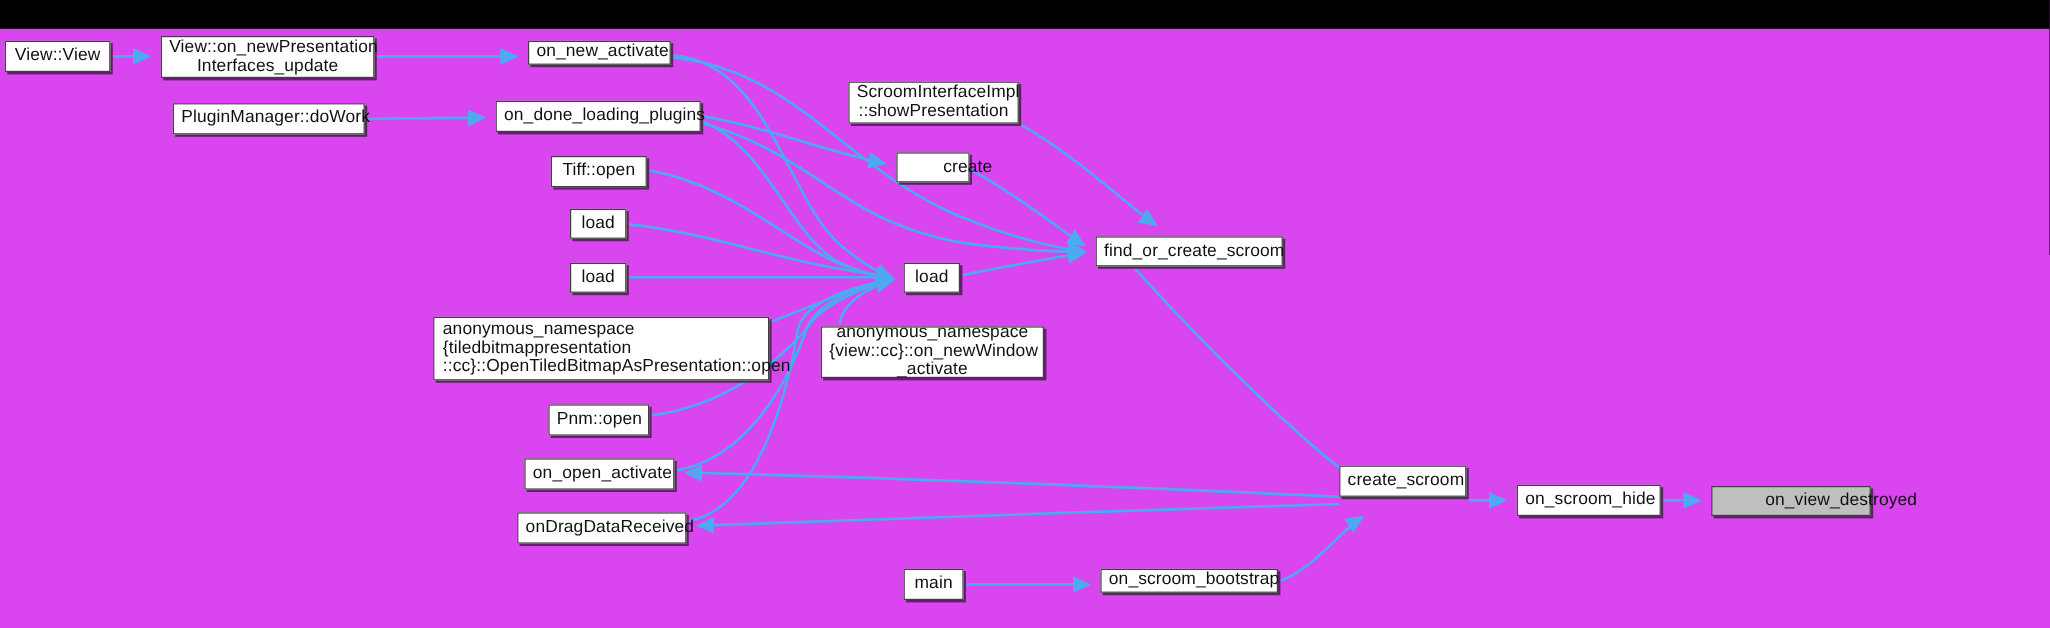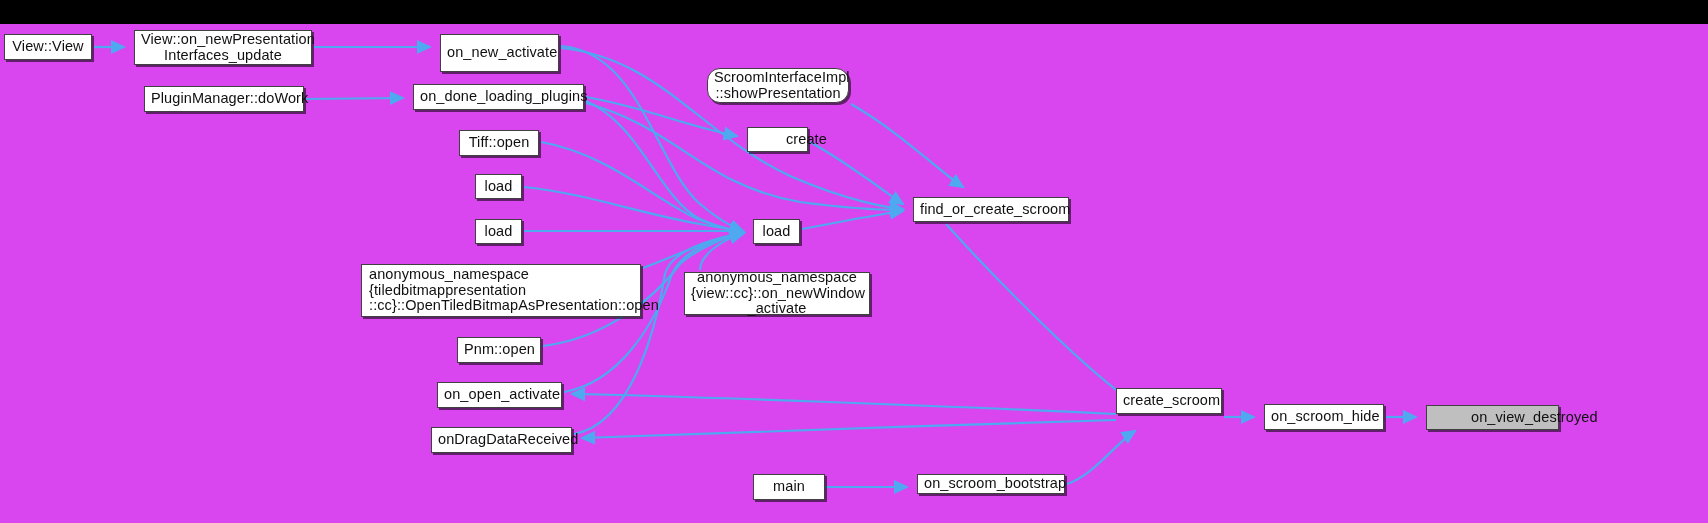--- a/index.html
+++ b/index.html
@@ -94,39 +94,39 @@
         <path d="M 1224,393 L 1254,393" fill="none" stroke="#4ea9f0" stroke-width="2.2" marker-end="url(#arrowhead)"></path>
         <path d="M 1386,393 L 1416,393" fill="none" stroke="#4ea9f0" stroke-width="2.2" marker-end="url(#arrowhead)"></path>
         <path d="M 805,463 L 907,463" fill="none" stroke="#4ea9f0" stroke-width="2.2" marker-end="url(#arrowhead)"></path>
         <path d="M 1067,460 C 1095,450 1115,420 1135,407" fill="none" stroke="#4ea9f0" stroke-width="2.2" marker-end="url(#arrowhead)"></path>
       </g>
   </svg>
   <div id="nodes">
       <div class="node" style="left: 4px; top: 10px; width: 88px; height: 26px;"><span class="node-label">View::View</span></div>
       <div class="node" style="left: 134px; top: 6px; width: 178px; height: 35px;"><span class="node-label">View::on_newPresentation
 Interfaces_update</span></div>
-      <div class="node" style="left: 440px; top: 10px; width: 119px; height: 38px;"><span class="node-label">on_new_activate</span></div>
+      <div class="node" style="left: 440px; top: 10px; width: 119px; height: 20px;"><span class="node-label">on_new_activate</span></div>
       <div class="node" style="left: 144px; top: 62px; width: 160px; height: 26px;"><span class="node-label">PluginManager::doWork</span></div>
       <div class="node" style="left: 413px; top: 60px; width: 171px; height: 26px;"><span class="node-label">on_done_loading_plugins</span></div>
-      <div class="node" style="left: 707px; top: 44px; width: 142px; height: 35px; border-radius: 13px;"><span class="node-label">ScroomInterfaceImpl
+      <div class="node" style="left: 707px; top: 44px; width: 142px; height: 35px;"><span class="node-label">ScroomInterfaceImpl
 ::showPresentation</span></div>
       <div class="node" style="left: 459px; top: 106px; width: 80px; height: 26px;"><span class="node-label">Tiff::open</span></div>
       <div class="node" style="left: 747px; top: 103px; width: 61px; height: 25px; padding-left: 38px;"><span class="node-label">create</span></div>
       <div class="node" style="left: 475px; top: 150px; width: 47px; height: 25px;"><span class="node-label">load</span></div>
       <div class="node" style="left: 913px; top: 173px; width: 156px; height: 25px;"><span class="node-label">find_or_create_scroom</span></div>
       <div class="node" style="left: 475px; top: 195px; width: 47px; height: 25px;"><span class="node-label">load</span></div>
       <div class="node" style="left: 753px; top: 195px; width: 47px; height: 25px;"><span class="node-label">load</span></div>
       <div class="node leftalign" style="left: 361px; top: 240px; width: 280px; height: 53px;"><span class="node-label">anonymous_namespace
 {tiledbitmappresentation
 ::cc}::OpenTiledBitmapAsPresentation::open</span></div>
       <div class="node" style="left: 684px; top: 248px; width: 186px; height: 43px;"><span class="node-label">anonymous_namespace
 {view::cc}::on_newWindow
 _activate</span></div>
       <div class="node" style="left: 457px; top: 313px; width: 84px; height: 26px;"><span class="node-label">Pnm::open</span></div>
       <div class="node" style="left: 437px; top: 358px; width: 125px; height: 26px;"><span class="node-label">on_open_activate</span></div>
       <div class="node" style="left: 1116px; top: 364px; width: 106px; height: 26px; align-items: center;"><span class="node-label">create_scroom</span></div>
       <div class="node" style="left: 1264px; top: 380px; width: 120px; height: 26px;"><span class="node-label">on_scroom_hide</span></div>
       <div class="node current" style="left: 1426px; top: 381px; width: 133px; height: 25px; padding-left: 44px;"><span class="node-label">on_view_destroyed</span></div>
       <div class="node" style="left: 431px; top: 403px; width: 141px; height: 26px;"><span class="node-label">onDragDataReceived</span></div>
-      <div class="node" style="left: 753px; top: 450px; width: 72px; height: 26px; align-items: center;"><span class="node-label">main</span></div>
+      <div class="node" style="left: 753px; top: 450px; width: 50px; height: 26px; align-items: center;"><span class="node-label">main</span></div>
       <div class="node" style="left: 917px; top: 450px; width: 148px; height: 20px;"><span class="node-label">on_scroom_bootstrap</span></div>
     </div>
 </div>
 
 </body></html>

